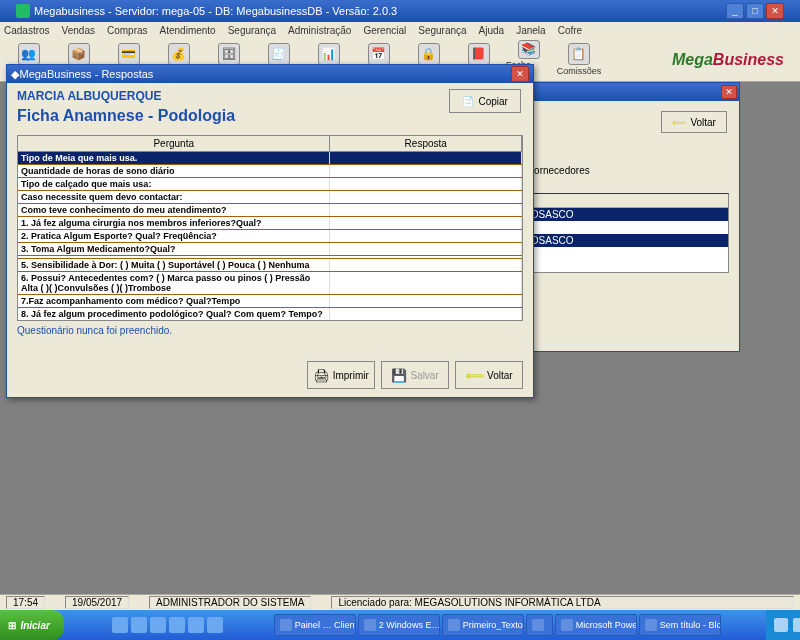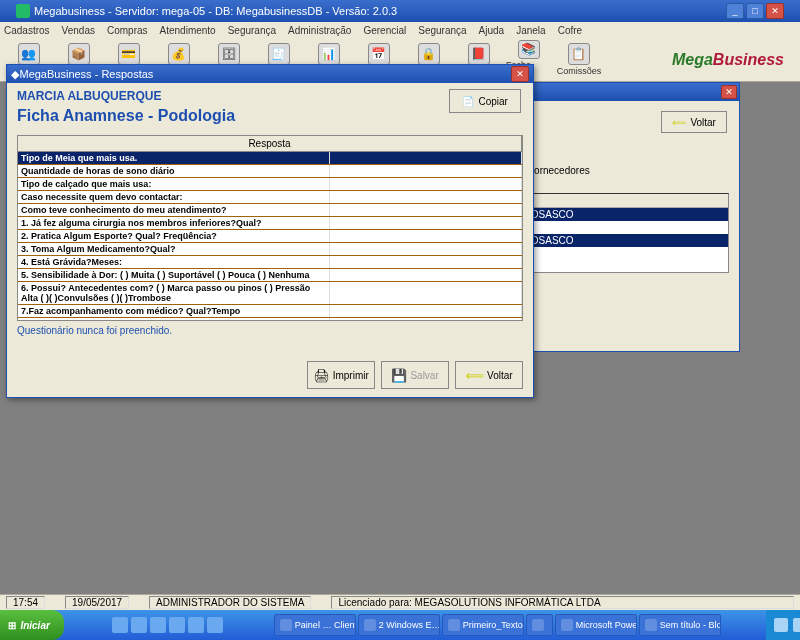--- a/index.html
+++ b/index.html
@@ -186,20 +186,21 @@
     </div>
     <div class="dlg-body">
       <div class="pat-name">MARCIA ALBUQUERQUE</div>
       <div class="ficha-title">Ficha Anamnese - Podologia</div>
       <div class="copiar-btn">
           <span>Copiar</span>
         </div>
 
       <div class="qtable">
         <div class="thead">
+          <div class="c1">Pergunta</div>
           <div class="c2">Resposta</div>
         </div>
         <div class="tbody">
           <div class="trow sel">
               <div class="c1">Tipo de Meia que mais usa.</div>
               <div class="c2"></div>
             </div>
           <div class="trow">
               <div class="c1">Quantidade de horas de sono diário</div>
               <div class="c2"></div>
@@ -222,21 +223,20 @@
             </div>
           <div class="trow">
               <div class="c1">2. Pratica Algum Esporte? Qual? Freqüência?</div>
               <div class="c2"></div>
             </div>
           <div class="trow">
               <div class="c1">3. Toma Algum Medicamento?Qual?</div>
               <div class="c2"></div>
             </div>
           <div class="trow">
-              <div class="c1">4. Está Grávida?Meses:</div>
               <div class="c2"></div>
             </div>
           <div class="trow">
               <div class="c1">5. Sensibilidade à Dor: ( ) Muita ( ) Suportável ( ) Pouca ( ) Nenhuma</div>
               <div class="c2"></div>
             </div>
           <div class="trow">
               <div class="c1">6.  Possui? Antecedentes com? ( ) Marca passo ou pinos ( ) Pressão Alta ( )( )Convulsões ( )( )Trombose</div>
               <div class="c2"></div>
             </div>

